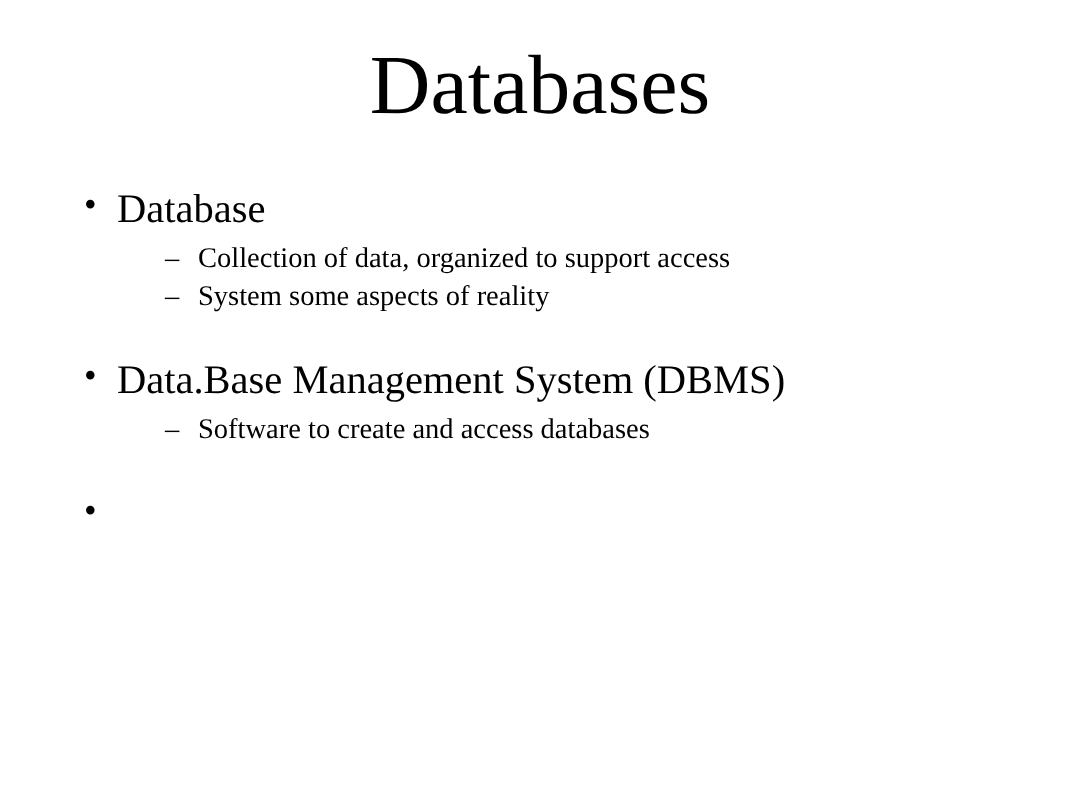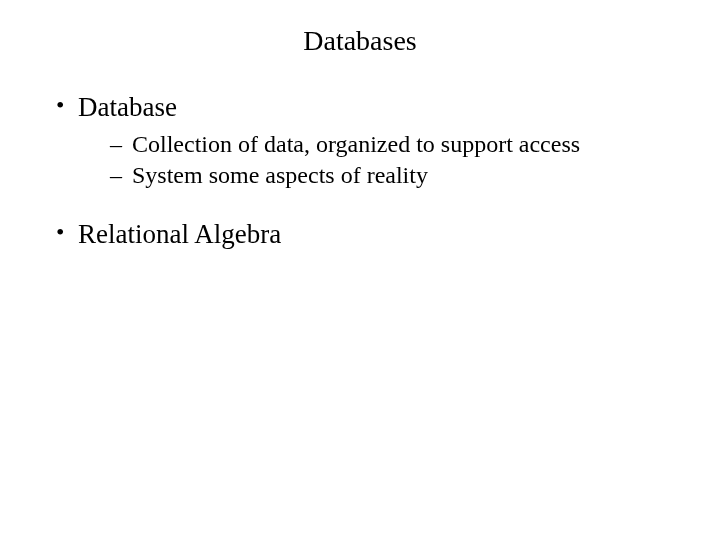--- a/index.html
+++ b/index.html
@@ -10,21 +10,21 @@
     body {
       width: 720px;
       height: 540px;
       background: #ffffff;
       font-family: "Times New Roman", Times, serif;
       color: #000000;
       padding: 20px 50px;
     }
     .title {
       text-align: center;
-      font-size: 28px;
+      font-size: 56px;
       font-weight: normal;
       margin-bottom: 35px;
       margin-top: 5px;
     }
     .bullet-list {
       list-style: none;
     }
     .bullet-item {
       font-size: 27px;
       margin-bottom: 8px;
@@ -36,21 +36,21 @@
       position: absolute;
       left: 6px;
       font-size: 24px;
     }
     .sub-list {
       list-style: none;
       margin-top: 6px;
       margin-bottom: 28px;
     }
     .sub-item {
-      font-size: 24px;
+      font-size: 19px;
       position: relative;
       padding-left: 54px;
       line-height: 1.3;
     }
     .sub-item::before {
       content: "–";
       position: absolute;
       left: 32px;
     }
   </style>
@@ -61,15 +61,20 @@
 
 <ul class="bullet-list">
   <li class="bullet-item">
     <span>Database</span>
     <ul class="sub-list">
       <li class="sub-item">Collection of data, organized to support access</li>
       <li class="sub-item">System some aspects of reality</li>
     </ul>
   </li>
   <li class="bullet-item">
-    <span>Relational Algebra</span>
+    <span>Data.Base Management System (DBMS)</span>
+    <ul class="sub-list">
+      <li class="sub-item">Software to create and access databases</li>
+    </ul>
+  </li>
+  <li class="bullet-item">
   </li>
 </ul>
 
 </body></html>

